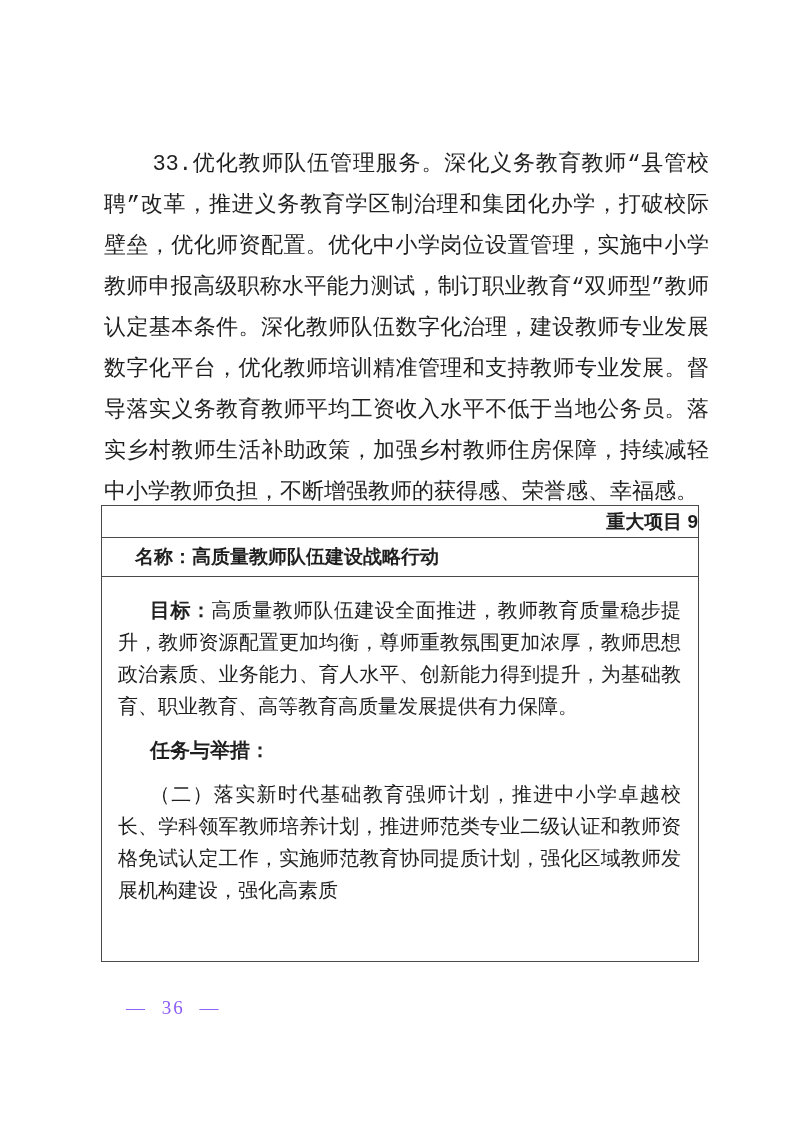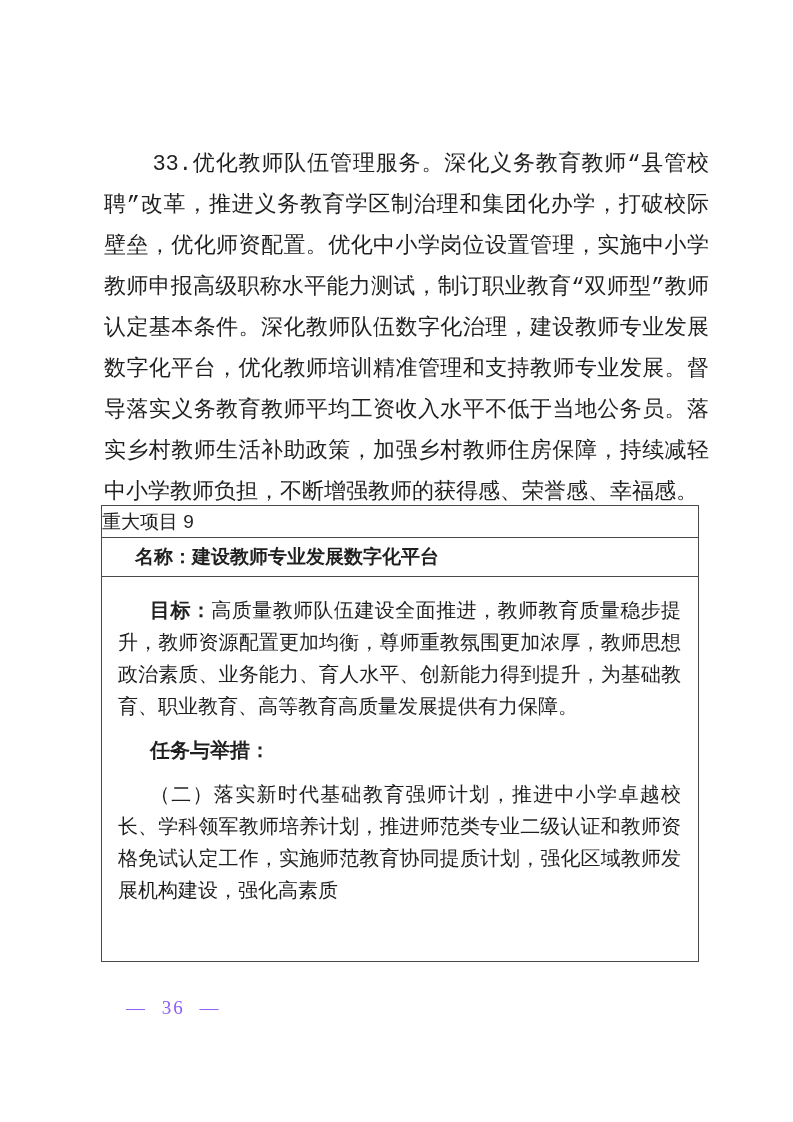--- a/index.html
+++ b/index.html
@@ -36,23 +36,23 @@
     height: 457px;
     border: 1px solid #4a4a4a;
     background: #ffffff;
   }
 
   .pt-header {
     height: 32px;
     border-bottom: 1px solid #4a4a4a;
     display: flex;
     align-items: center;
-    justify-content: flex-start;
+    justify-content: flex-end;
     font-family: "Liberation Sans", sans-serif;
-    font-weight: normal;
+    font-weight: bold;
     font-size: 19px;
   }
 
   .pt-name {
     height: 39px;
     border-bottom: 1px solid #4a4a4a;
     display: flex;
     align-items: center;
     padding-left: 33px;
     font-family: "Liberation Sans", sans-serif;
@@ -98,21 +98,21 @@
 
   <p class="para-33">33.优化教师队伍管理服务。深化义务教育教师“县管校聘”改革，推进义务教育学区制治理和集团化办学，打破校际壁垒，优化师资配置。优化中小学岗位设置管理，实施中小学教师申报高级职称水平能力测试，制订职业教育“双师型”教师认定基本条件。深化教师队伍数字化治理，建设教师专业发展数字化平台，优化教师培训精准管理和支持教师专业发展。督导落实义务教育教师平均工资收入水平不低于当地公务员。落实乡村教师生活补助政策，加强乡村教师住房保障，持续减轻中小学教师负担，不断增强教师的获得感、荣誉感、幸福感。</p>
 
   <div class="project-table">
 
     <div class="pt-header">
       <span>重大项目 9</span>
     </div>
 
     <div class="pt-name">
-      <span>名称：建设教师专业发展数字化平台</span>
+      <span>名称：高质量教师队伍建设战略行动</span>
     </div>
 
     <div class="pt-body">
 
       <p>
         <span class="label-strong">目标：</span><span>高质量教师队伍建设全面推进，教师教育质量稳步提升，教师资源配置更加均衡，尊师重教氛围更加浓厚，教师思想政治素质、业务能力、育人水平、创新能力得到提升，为基础教育、职业教育、高等教育高质量发展提供有力保障。</span>
       </p>
 
       <p class="label-strong">任务与举措：</p>
 

